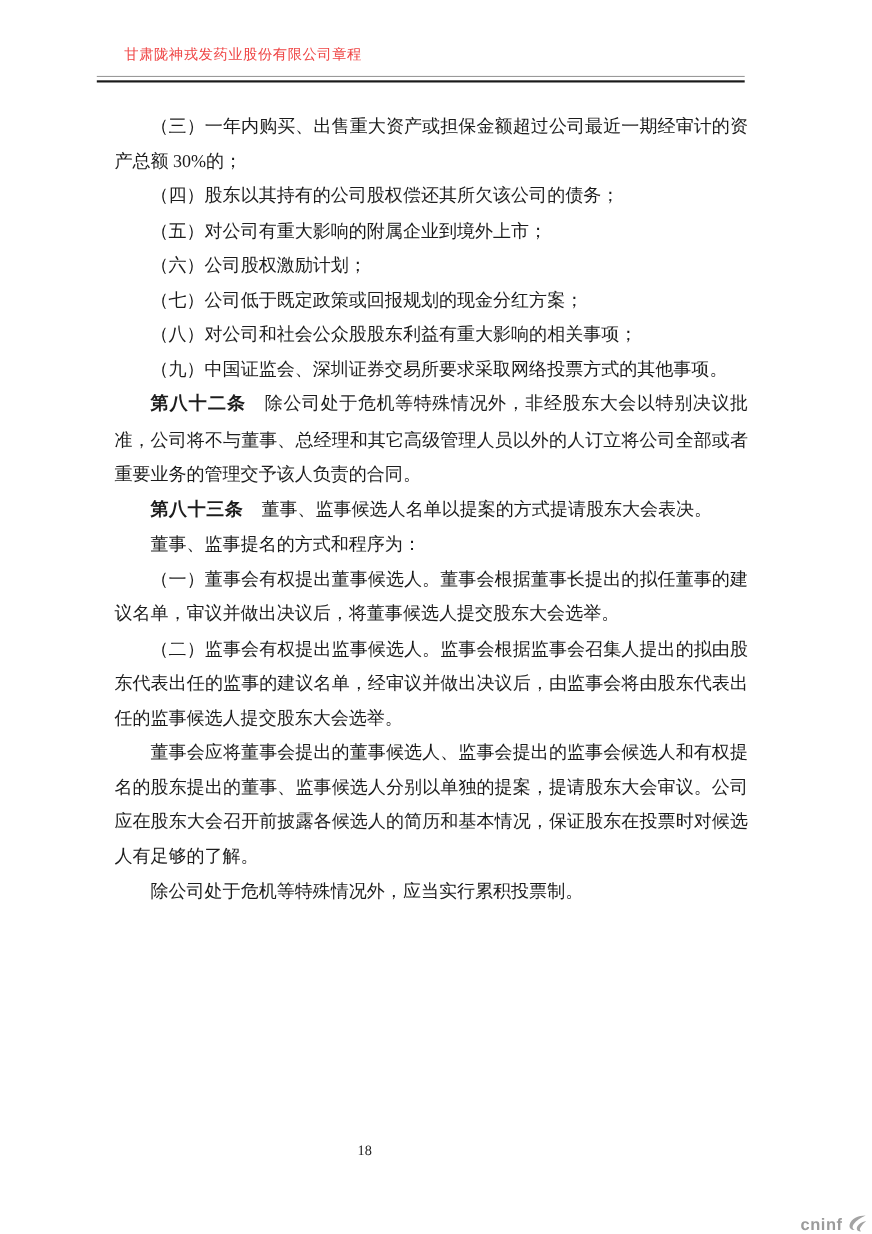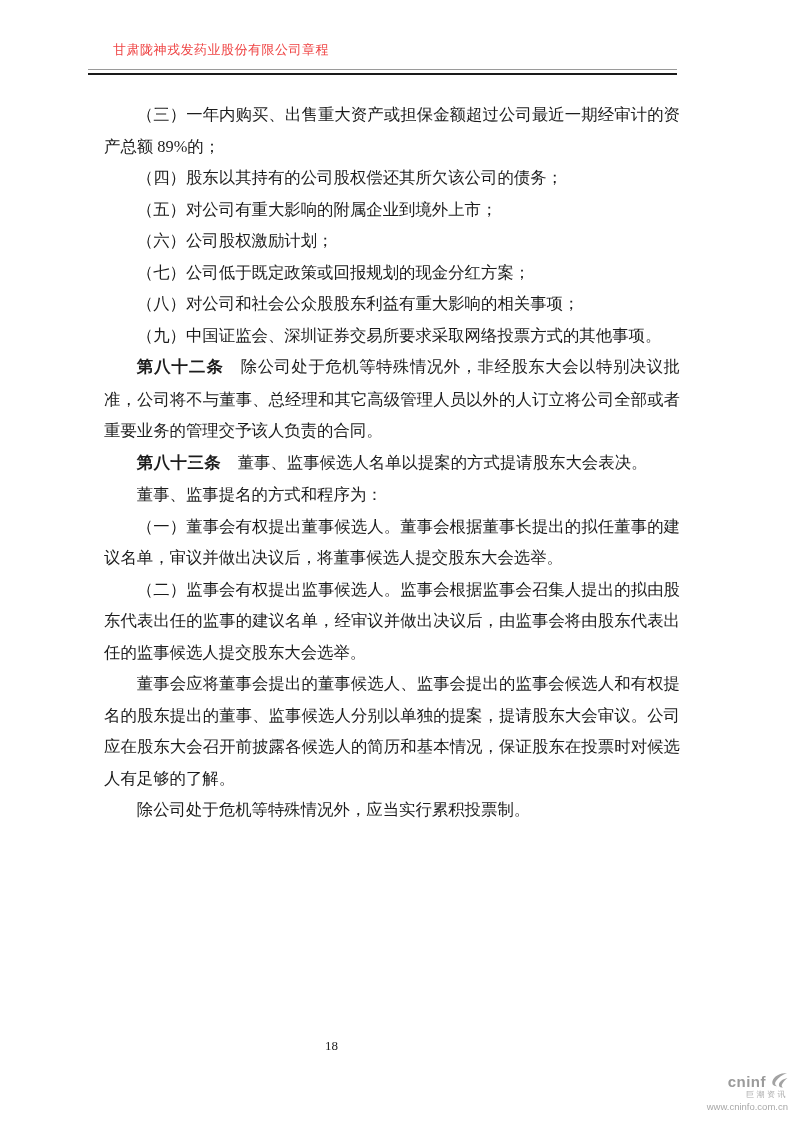--- a/index.html
+++ b/index.html
@@ -75,20 +75,21 @@
     flex-direction: column;
     align-items: flex-end;
     font-family: "Liberation Sans", "DejaVu Sans", sans-serif;
     color: #a3a3a3;
     line-height: 1;
   }
   .cninfo-row1 {
     display: flex;
     align-items: flex-end;
     gap: 2px;
+    margin-top: 32px;
   }
   .cninfo-brand {
     font-size: 15px;
     font-weight: bold;
     letter-spacing: 0.5px;
     color: #9b9b9b;
   }
   .cninfo-icon {
     width: 20px;
     height: 17px;
@@ -108,21 +109,21 @@
 </head>
 <body>
 
 <div class="page">
 
   <div class="header-title">甘肃陇神戎发药业股份有限公司章程</div>
 
   <div class="header-rule"></div>
 
   <div class="doc-body" id="doc-body">
-      <p>（三）一年内购买、出售重大资产或担保金额超过公司最近一期经审计的资产总额 89%的；</p>
+      <p>（三）一年内购买、出售重大资产或担保金额超过公司最近一期经审计的资产总额 30%的；</p>
       <p>（四）股东以其持有的公司股权偿还其所欠该公司的债务；</p>
       <p>（五）对公司有重大影响的附属企业到境外上市；</p>
       <p>（六）公司股权激励计划；</p>
       <p>（七）公司低于既定政策或回报规划的现金分红方案；</p>
       <p>（八）对公司和社会公众股股东利益有重大影响的相关事项；</p>
       <p>（九）中国证监会、深圳证券交易所要求采取网络投票方式的其他事项。</p>
       <p><b class="article-no">第八十二条</b>　除公司处于危机等特殊情况外，非经股东大会以特别决议批准，公司将不与董事、总经理和其它高级管理人员以外的人订立将公司全部或者重要业务的管理交予该人负责的合同。</p>
       <p><b class="article-no">第八十三条</b>　董事、监事候选人名单以提案的方式提请股东大会表决。</p>
       <p>董事、监事提名的方式和程序为：</p>
       <p>（一）董事会有权提出董事候选人。董事会根据董事长提出的拟任董事的建议名单，审议并做出决议后，将董事候选人提交股东大会选举。</p>

